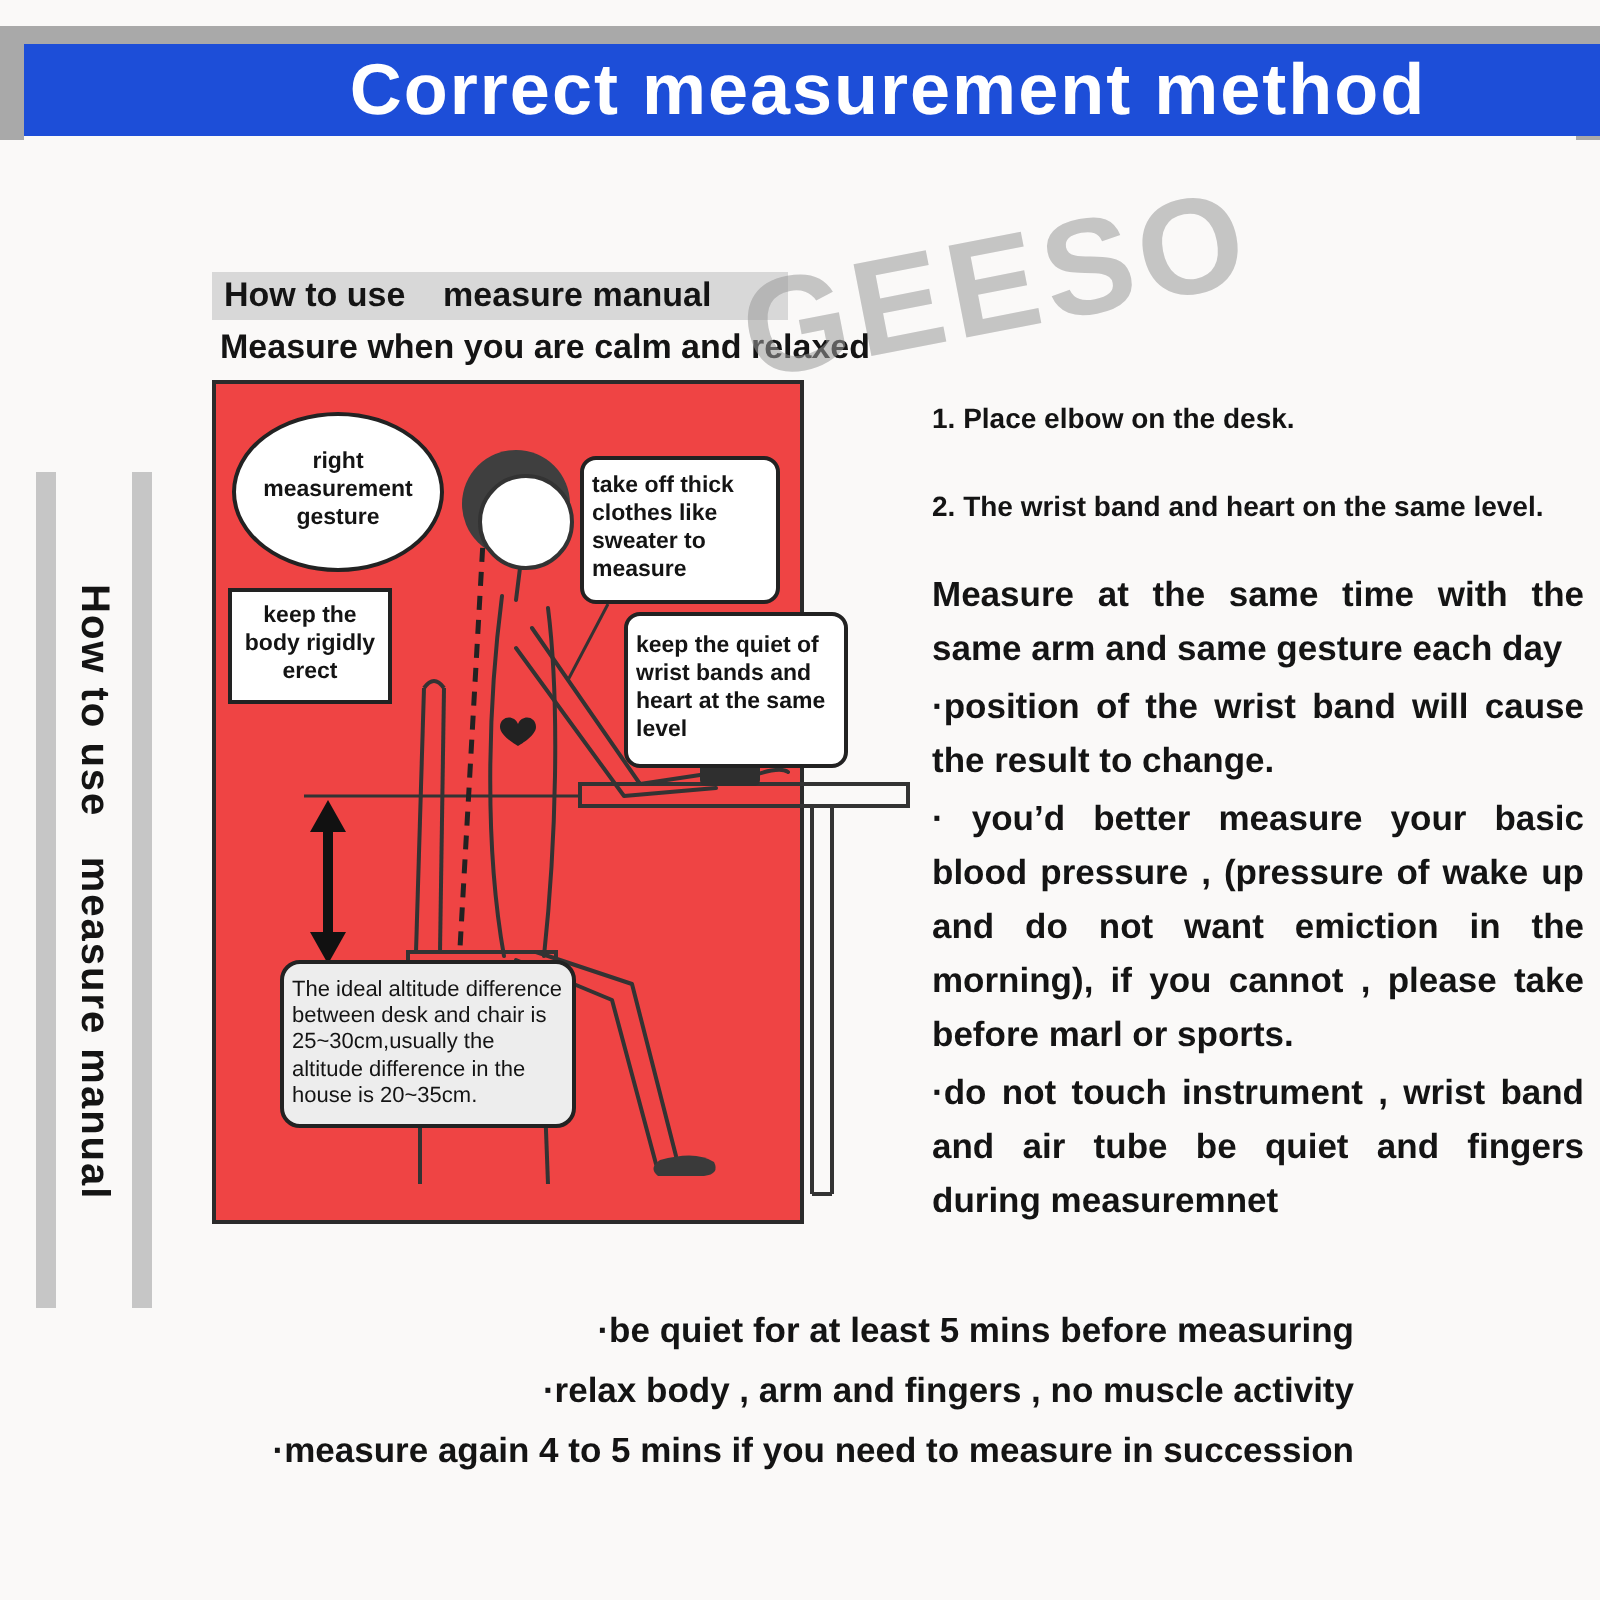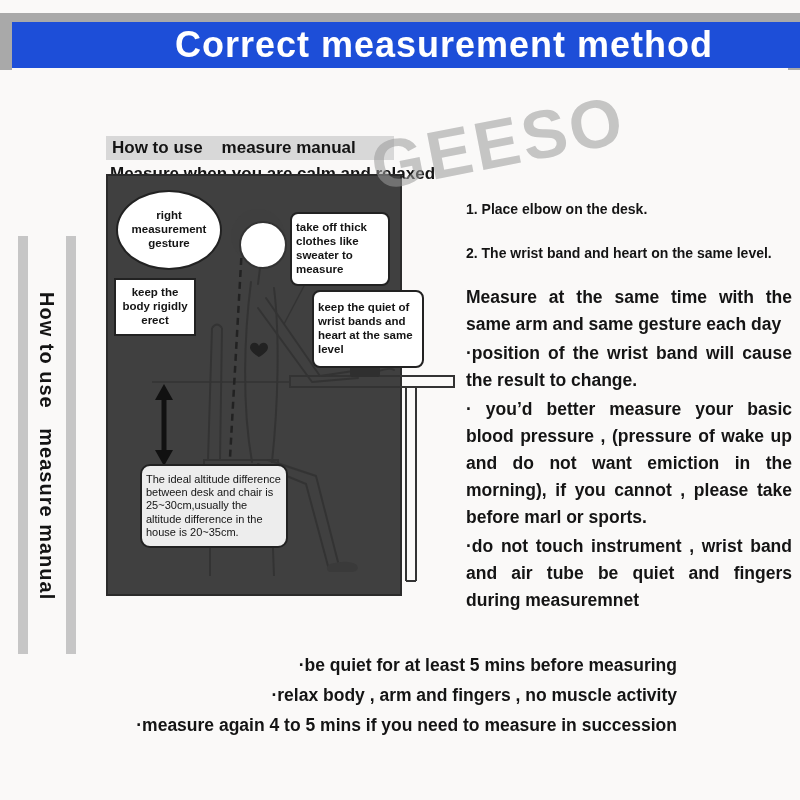--- a/index.html
+++ b/index.html
@@ -20,21 +20,21 @@
   .vertical-label{position:absolute;left:28px;top:238px;width:38px;height:416px;
                   writing-mode:vertical-rl;font-size:20px;font-weight:bold;line-height:38px;
                   text-align:center;white-space:pre;letter-spacing:1px;}
 
   
   .heading{position:absolute;left:106px;top:136px;width:288px;height:24px;background:#d8d8d8;
            font-size:17px;font-weight:bold;line-height:24px;padding-left:6px;white-space:pre;box-sizing:border-box;}
   .subheading{position:absolute;left:110px;top:164px;font-size:17px;font-weight:bold;}
 
   
-  .illus{position:absolute;left:106px;top:174px;width:296px;height:422px;background:#404040;
+  .illus{position:absolute;left:106px;top:190px;width:296px;height:422px;background:#ef4444;
          border:2px solid #2b2b2b;box-sizing:border-box;}
   .illus svg{position:absolute;left:0;top:0;}
   .callout{position:absolute;background:#ffffff;border:2px solid #222222;font-size:11.5px;line-height:1.2;
            display:flex;align-items:center;justify-content:center;text-align:center;
            padding:4px;box-sizing:border-box;font-weight:bold;}
   .co-gesture{left:8px;top:14px;width:106px;height:80px;border-radius:50%;}
   .co-erect{left:6px;top:102px;width:82px;height:58px;}
   .co-clothes{left:182px;top:36px;width:100px;height:74px;border-radius:8px;text-align:left;justify-content:flex-start;}
   .co-wrist{left:204px;top:114px;width:112px;height:78px;border-radius:8px;text-align:left;justify-content:flex-start;}
   .co-altitude{left:32px;top:288px;width:148px;height:84px;border-radius:10px;background:#ededed;

